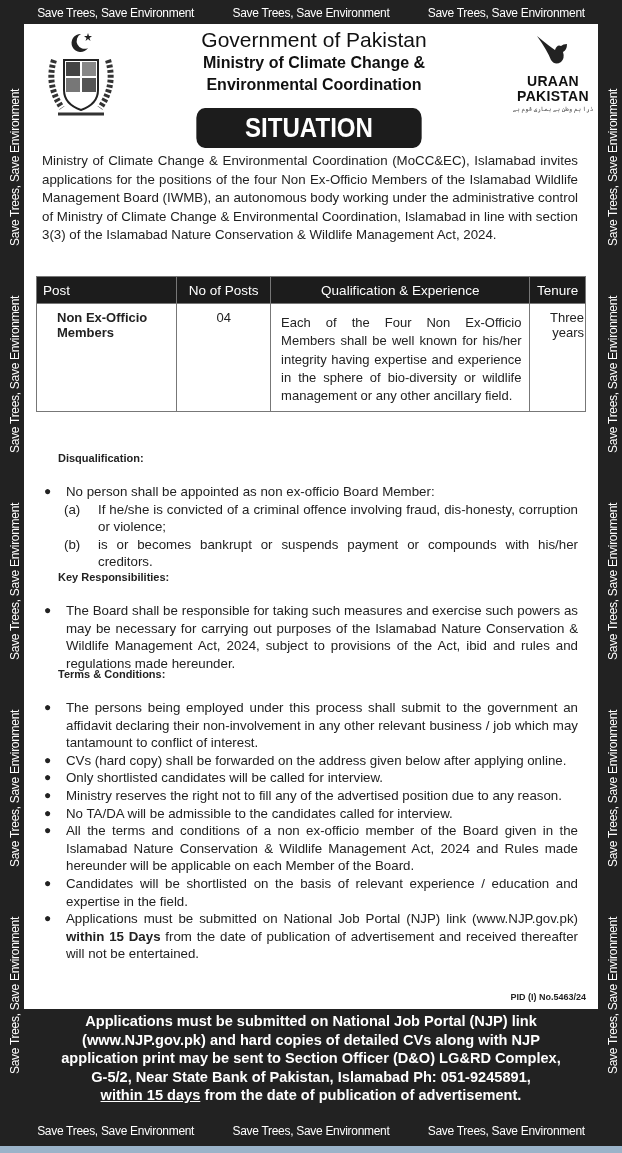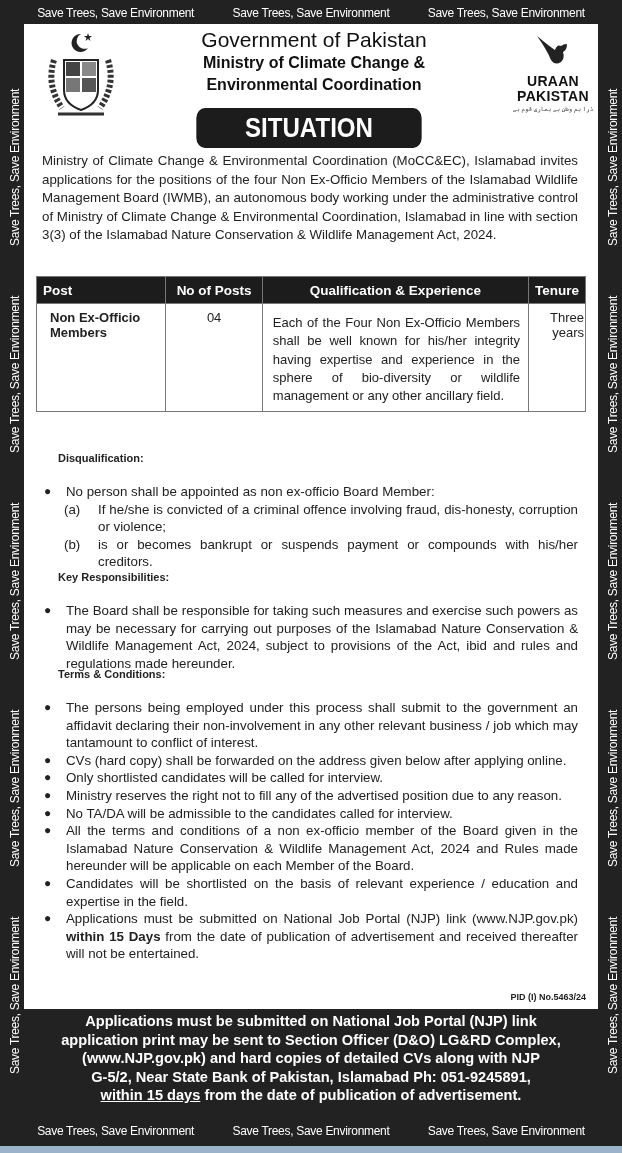--- a/index.html
+++ b/index.html
@@ -17,23 +17,23 @@
   .logo-left{position:absolute;left:20px;top:6px;width:74px;height:98px;}
   .logo-right{position:absolute;left:484px;top:8px;width:90px;height:84px;text-align:center;}
   .uraan-name{font-weight:bold;font-size:14px;line-height:15px;color:#111;letter-spacing:0.3px;}
   .uraan-tag{font-size:6px;color:#555;margin-top:1px;}
   .head{position:absolute;left:100px;width:380px;text-align:center;color:#111;}
   .head1{top:4px;font-size:21px;}
   .head2{top:28px;font-size:16px;font-weight:bold;line-height:22px;}
   .pill{position:absolute;left:154px;top:84px;width:262px;height:40px;background:#1c1c1c;border-radius:10px;color:#fff;text-align:center;font-weight:bold;font-size:28px;line-height:40px;letter-spacing:0px;transform:scaleX(0.86);}
   .intro{position:absolute;left:18px;top:128px;width:536px;font-size:13.3px;line-height:18.6px;color:#222;text-align:justify;}
   table.posts{position:absolute;left:12px;top:252px;width:550px;border-collapse:collapse;font-size:13px;color:#222;}
-  table.posts th{background:#1c1c1c;color:#fff;font-weight:bold;height:24px;border:1px solid #777;font-size:13.5px;}
+  table.posts th{background:#1c1c1c;color:#fff;font-weight:normal;height:24px;border:1px solid #777;font-size:13.5px;}
   table.posts td{border:1px solid #777;vertical-align:top;}
-  .c-post{width:98px;text-align:left;padding:6px 13px;font-weight:bold;line-height:15px;}
+  .c-post{width:98px;text-align:left;padding:6px 20px;font-weight:bold;line-height:15px;}
   .c-num{width:90px;text-align:center;font-weight:normal;padding-top:6px;}
   .c-qual{width:238px;text-align:justify;padding:10px 8px 6px 10px;line-height:18.3px;font-size:13px;}
   .c-ten{width:52px;text-align:right;font-weight:normal;padding-top:6px;line-height:15px;}
   table.posts th.h-post{text-align:left;padding-left:6px;}
   .sect{position:absolute;left:18px;width:536px;color:#222;font-size:13.3px;line-height:17.6px;}
   .sect h4{margin:16px;font-size:11px;font-weight:bold;line-height:17px;}
   .bl{display:flex;text-align:justify;}
   .bl .dot{width:22px;flex:0 0 22px;padding-left:2px;font-size:12px;}
   .bl .txt{flex:1;}
   .sub{display:flex;margin-left:22px;text-align:justify;}
@@ -186,22 +186,22 @@
       <span class="dot">●</span>
       <span class="txt"><span>Applications must be submitted on National Job Portal (NJP) link (www.NJP.gov.pk) </span><b>within 15 Days</b><span> from the date of publication of advertisement and received thereafter will not be entertained.</span></span>
     </div>
   </div>
 
   <div class="pid">PID (I) No.5463/24</div>
 </div>
 
 <div class="footer">
   <div>Applications must be submitted on National Job Portal (NJP) link</div>
+  <div>(www.NJP.gov.pk) and hard copies of detailed CVs along with NJP</div>
   <div>application print may be  sent to Section Officer (D&amp;O) LG&amp;RD Complex,</div>
-  <div>(www.NJP.gov.pk) and hard copies of detailed CVs along with NJP</div>
   <div>G-5/2, Near State Bank of Pakistan, Islamabad Ph: 051-9245891,</div>
   <div><span class="u">within 15 days</span><span> from the date of publication of advertisement.</span></div>
 </div>
 
 <div class="band band-bottom">
   <span>Save  Trees, Save Environment</span>
   <span>Save  Trees, Save Environment</span>
   <span>Save  Trees, Save Environment</span>
 </div>
 

